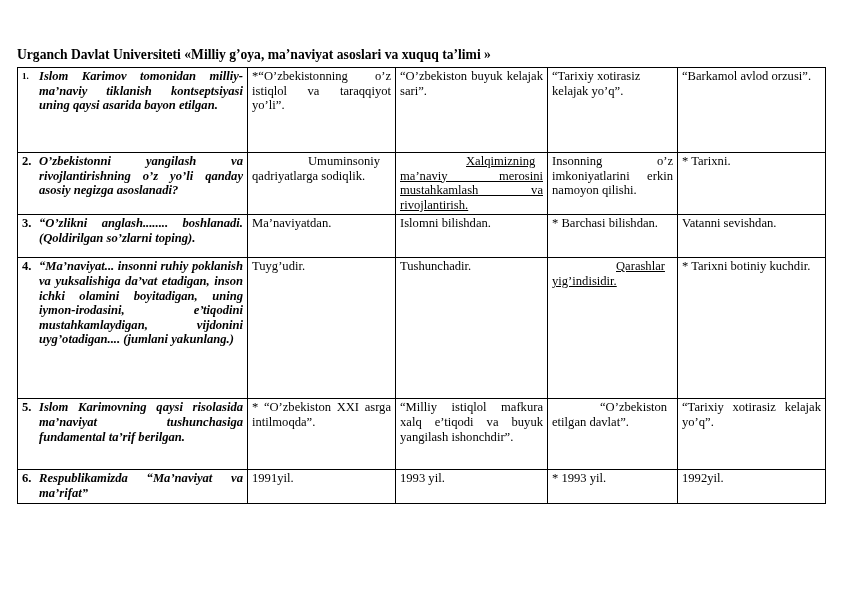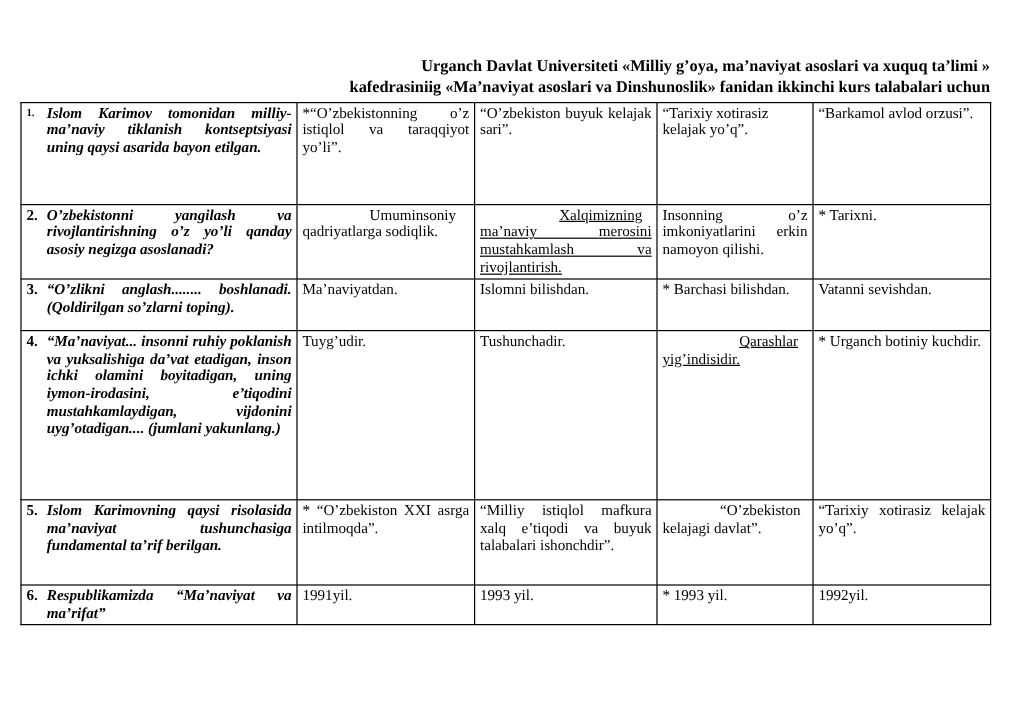--- a/index.html
+++ b/index.html
@@ -4,21 +4,21 @@
 <style>
   html,body{margin:0;padding:0;background:#ffffff;}
   body{
     width:842px;height:596px;overflow:hidden;
     font-family:"Liberation Serif","DejaVu Serif",serif;
     color:#000;
     -webkit-font-smoothing:antialiased;
   }
   .page{padding:46px 17px 0 17px;box-sizing:border-box;}
   .doc-title{
-    text-align:right;font-weight:bold;font-size:13.6px;line-height:1.32;
+    text-align:left;font-weight:bold;font-size:13.6px;line-height:1.32;
     margin-bottom:3px;
   }
   table.test{
     border-collapse:collapse;table-layout:fixed;width:808px;
   }
   table.test td{
     border:1px solid #000;vertical-align:top;
     padding:1px 4px 2px 4px;
     font-size:12.6px;line-height:1.16;
     overflow:hidden;word-wrap:break-word;
@@ -39,21 +39,20 @@
   .ind64{text-indent:64px;text-align:justify;text-decoration:underline;}
   .ind48{text-indent:48px;text-align:justify;}
 </style>
 </head>
 <body>
 
 <div class="page">
 
   <div class="doc-title">
     <div>Urganch Davlat Universiteti «Milliy  g’oya, ma’naviyat asoslari va xuquq ta’limi »</div>
-    <div>kafedrasiniig «Ma’naviyat asoslari va Dinshunoslik» fanidan ikkinchi kurs talabalari uchun</div>
   </div>
 
   <table class="test">
     <colgroup>
       <col class="c-q">
         <col class="c-a">
         <col class="c-b">
         <col class="c-c">
         <col class="c-d">
     </colgroup>
@@ -101,33 +100,33 @@
       <tr style="height:141px;">
         <td class="qcell">
           <div class="qwrap">
             <span class="qnum">4.</span>
             <div class="qtext">“Ma’naviyat... insonni ruhiy poklanish va yuksalishiga da’vat etadigan, inson ichki olamini boyitadigan, uning iymon-irodasini, e’tiqodini mustahkamlaydigan, vijdonini uyg’otadigan.... (jumlani yakunlang.)</div>
           </div>
         </td>
         <td>Tuyg’udir.</td>
         <td>Tushunchadir.</td>
         <td class="ind64">Qarashlar yig’indisidir.</td>
-        <td class="just">* Urganch botiniy kuchdir.</td>
+        <td class="just">* Tarixni botiniy kuchdir.</td>
       </tr>
 
       <tr style="height:71px;">
         <td class="qcell">
           <div class="qwrap">
             <span class="qnum">5.</span>
             <div class="qtext">Islom Karimovning qaysi risolasida ma’naviyat tushunchasiga fundamental ta’rif berilgan.</div>
           </div>
         </td>
         <td class="just">* “O’zbekiston XXI asrga intilmoqda”.</td>
-        <td class="just">“Milliy istiqlol mafkura xalq e’tiqodi va buyuk talabalari ishonchdir”.</td>
-        <td class="ind48">“O’zbekiston kelajagi davlat”.</td>
+        <td class="just">“Milliy istiqlol mafkura xalq e’tiqodi va buyuk yangilash ishonchdir”.</td>
+        <td class="ind48">“O’zbekiston etilgan davlat”.</td>
         <td class="just">“Tarixiy xotirasiz kelajak yo’q”.</td>
       </tr>
 
       <tr style="height:28px;">
         <td class="qcell">
           <div class="qwrap">
             <span class="qnum">6.</span>
             <div class="qtext">Respublikamizda “Ma’naviyat va ma’rifat”</div>
           </div>
         </td>

